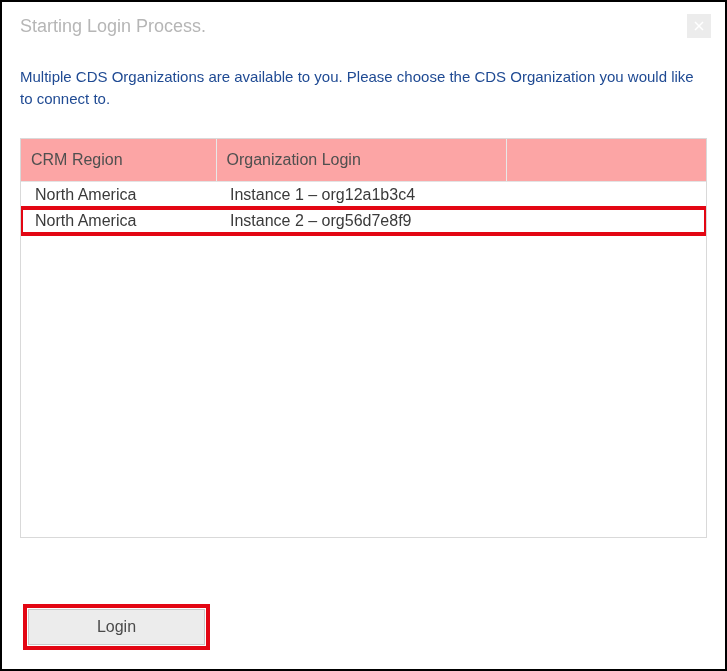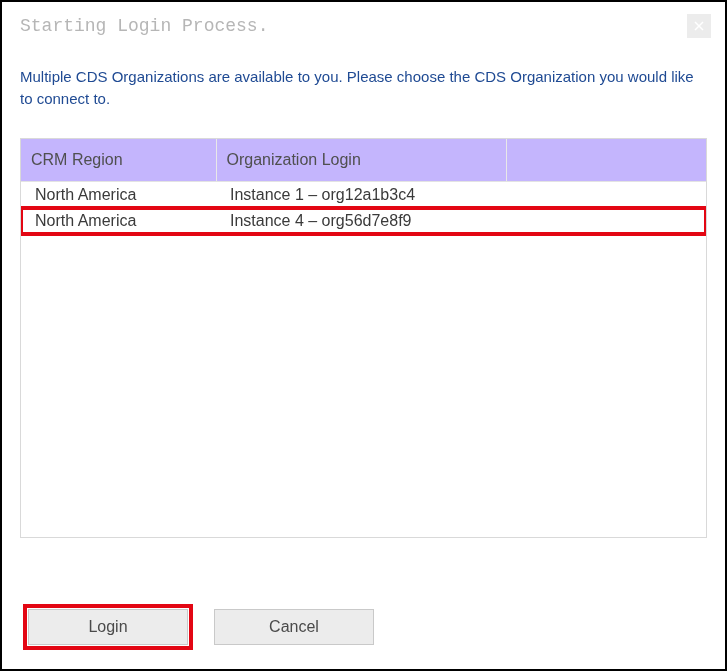--- a/index.html
+++ b/index.html
@@ -9,21 +9,20 @@
       width: 727px;
       height: 671px;
       border: 2px solid #000;
       position: relative;
     }
     .titlebar {
       display: flex;
       justify-content: space-between;
       align-items: center;
       padding: 12px 14px 8px 18px;
-      font-family: Liberation Mono, monospace;
     }
     .titlebar-title {
       color: #b6b6b6;
       font-size: 18px;
       font-weight: 400;
     }
     .close-btn {
       width: 24px;
       height: 24px;
       background: #ececec;
@@ -56,21 +55,21 @@
       table-layout: fixed;
     }
     thead th {
       text-align: left;
       font-weight: 400;
       color: #4f4f4f;
       font-size: 16px;
       padding: 12px 10px;
       border-bottom: 1px solid #e3e3e3;
       border-right: 1px solid #e8e8e8;
-      background: #c4b5fd;
+      background: #fca5a5;
     }
     thead th:last-child { border-right: none; }
     tbody td {
       padding: 4px 10px 4px 14px;
       font-size: 16px;
       color: #3a3a3a;
       white-space: nowrap;
       overflow: hidden;
     }
     .highlight-row {
@@ -81,21 +80,21 @@
     .col-org    { width: 290px; }
     .col-empty  { width: auto; }
     .button-row {
       position: absolute;
       left: 26px;
       bottom: 24px;
       display: flex;
       gap: 26px;
     }
     .btn {
-      width: 160px;
+      width: 177px;
       height: 36px;
       background: #ececec;
       border: 1px solid #c9c9c9;
       color: #4a4a4a;
       font-size: 16px;
       cursor: pointer;
       font-family: inherit;
     }
     .btn-highlight {
       outline: 4px solid #e30613;
@@ -133,24 +132,23 @@
         </tr>
       </thead>
       <tbody id="grid-body">
           <tr>
             <td>North America</td>
             <td>Instance 1 – org12a1b3c4</td>
             <td></td>
           </tr>
           <tr class="highlight-row">
             <td>North America</td>
-            <td>Instance 4 – org56d7e8f9</td>
+            <td>Instance 2 – org56d7e8f9</td>
             <td></td>
           </tr>
         </tbody>
     </table>
   </div>
 </div>
 
 <div class="button-row">
   <button class="btn btn-highlight">Login</button>
-  <button class="btn">Cancel</button>
 </div>
 
 </body></html>

